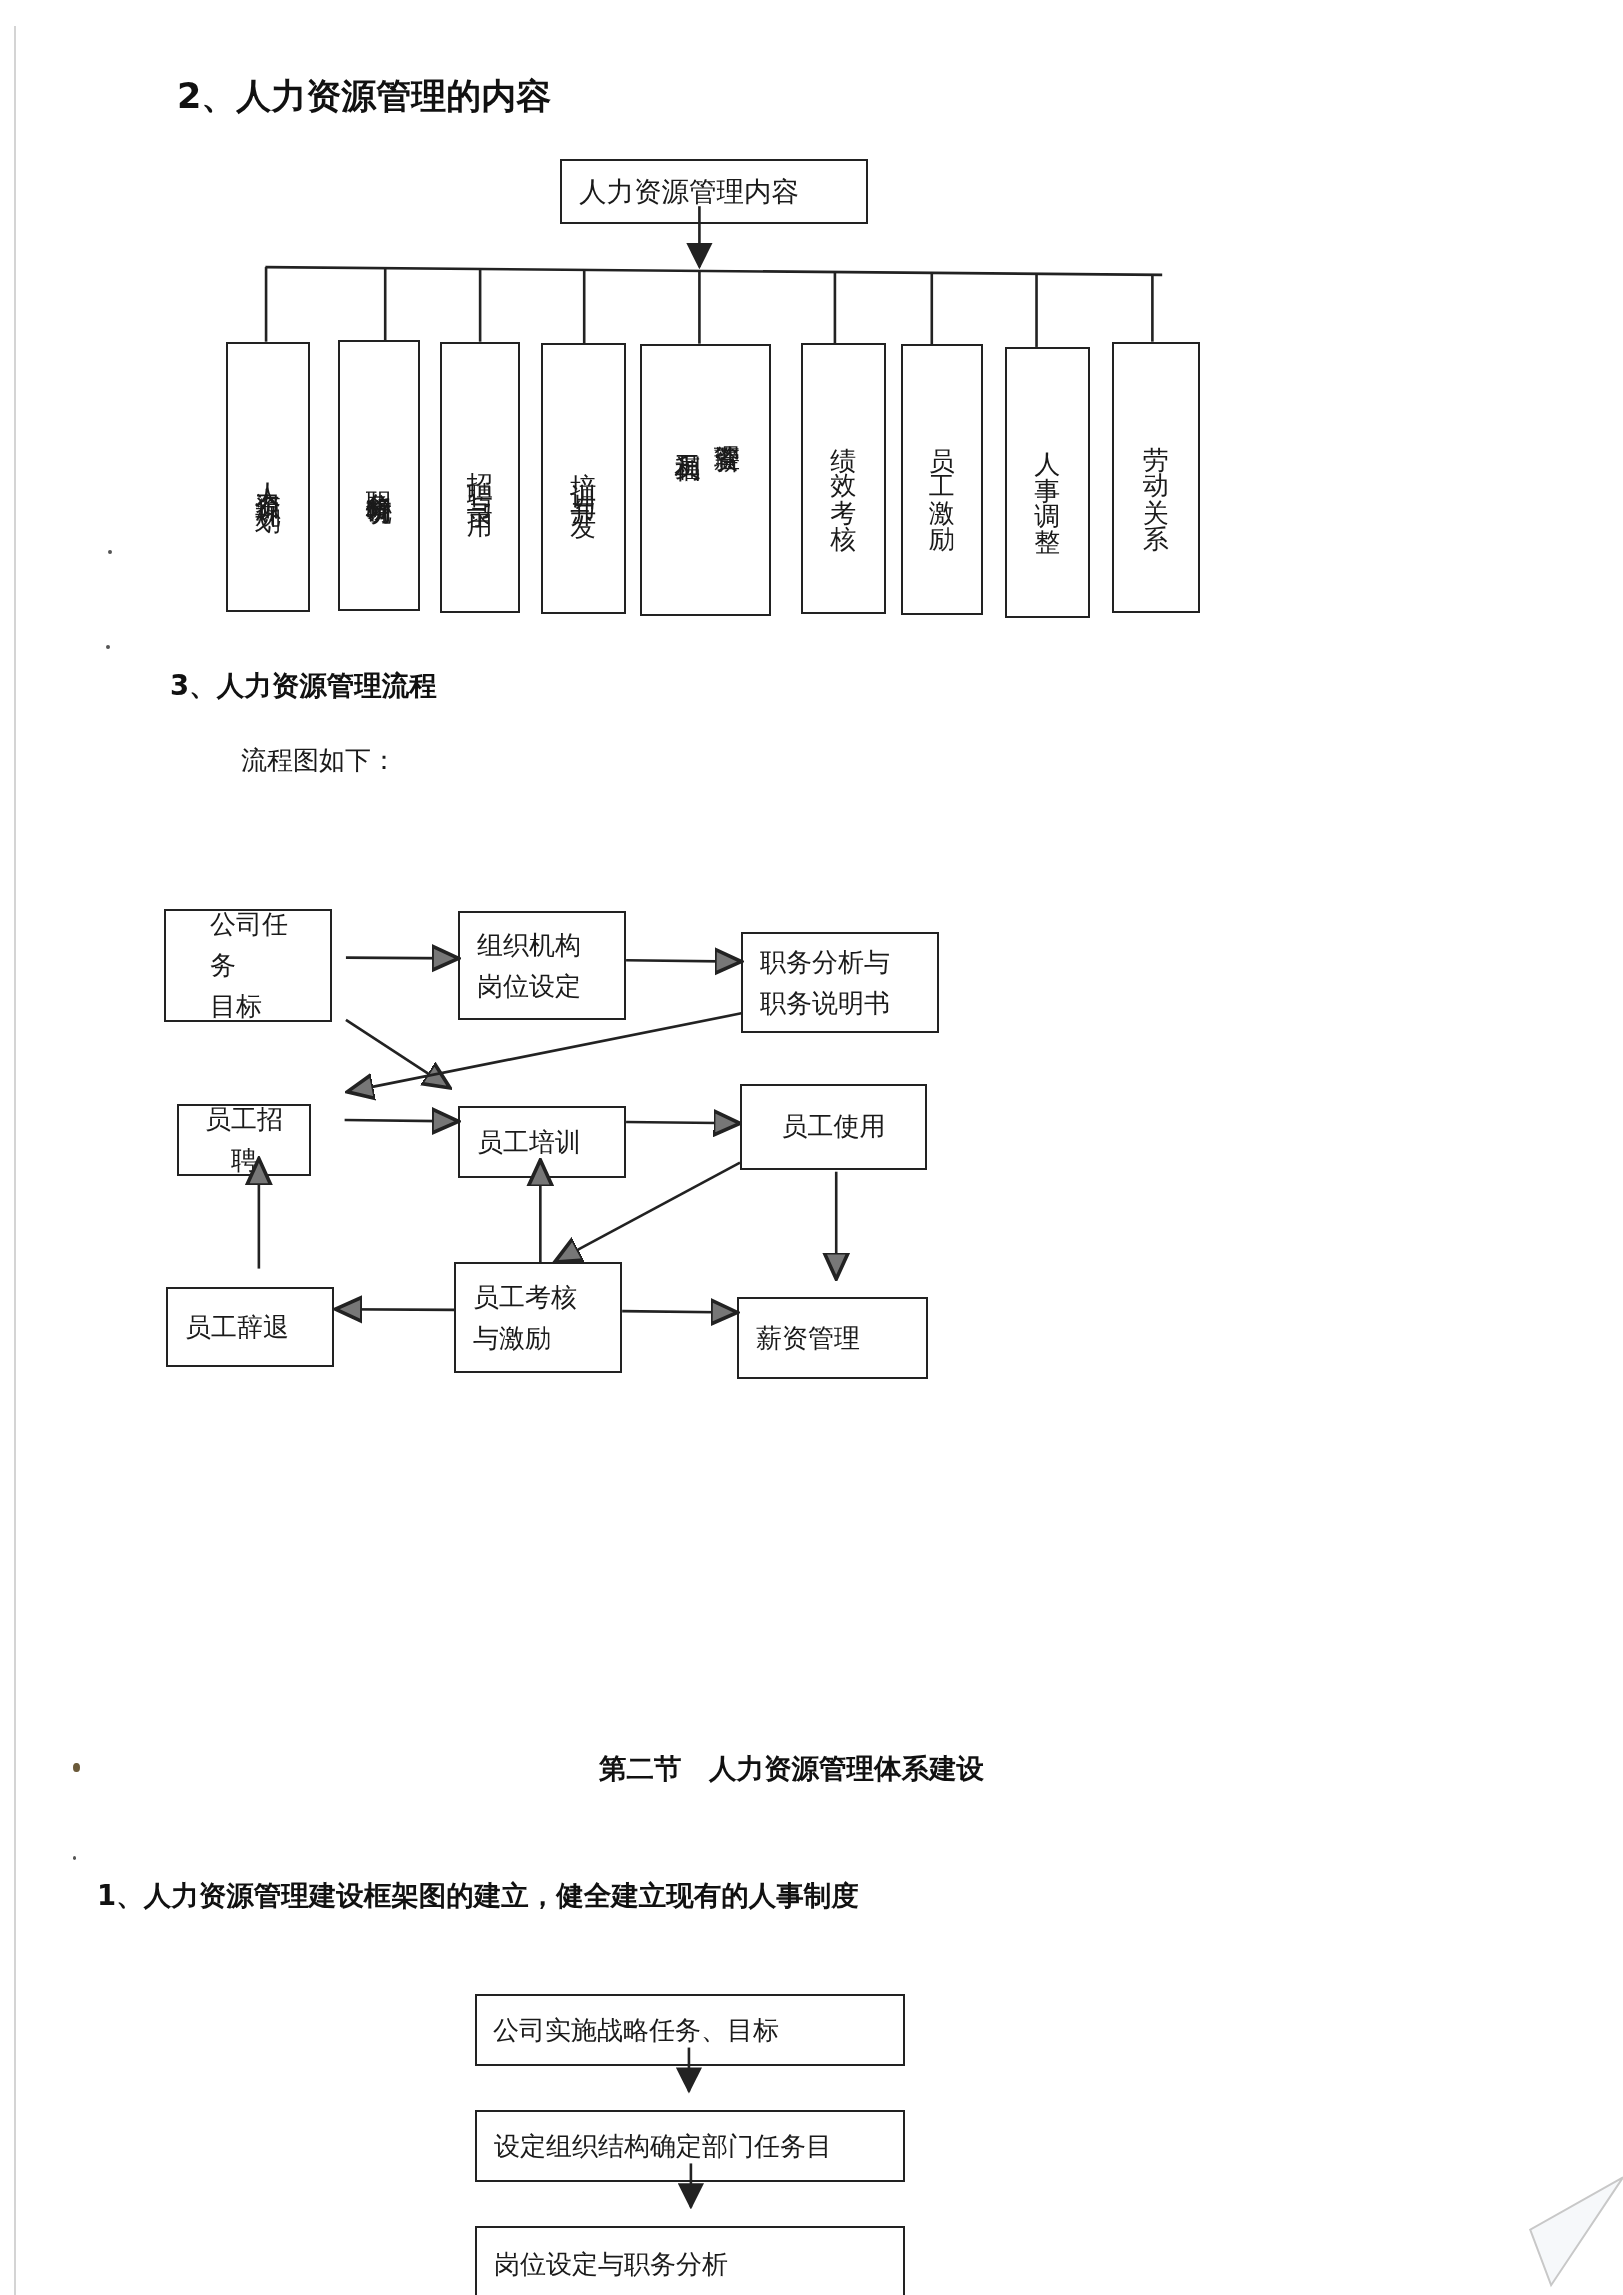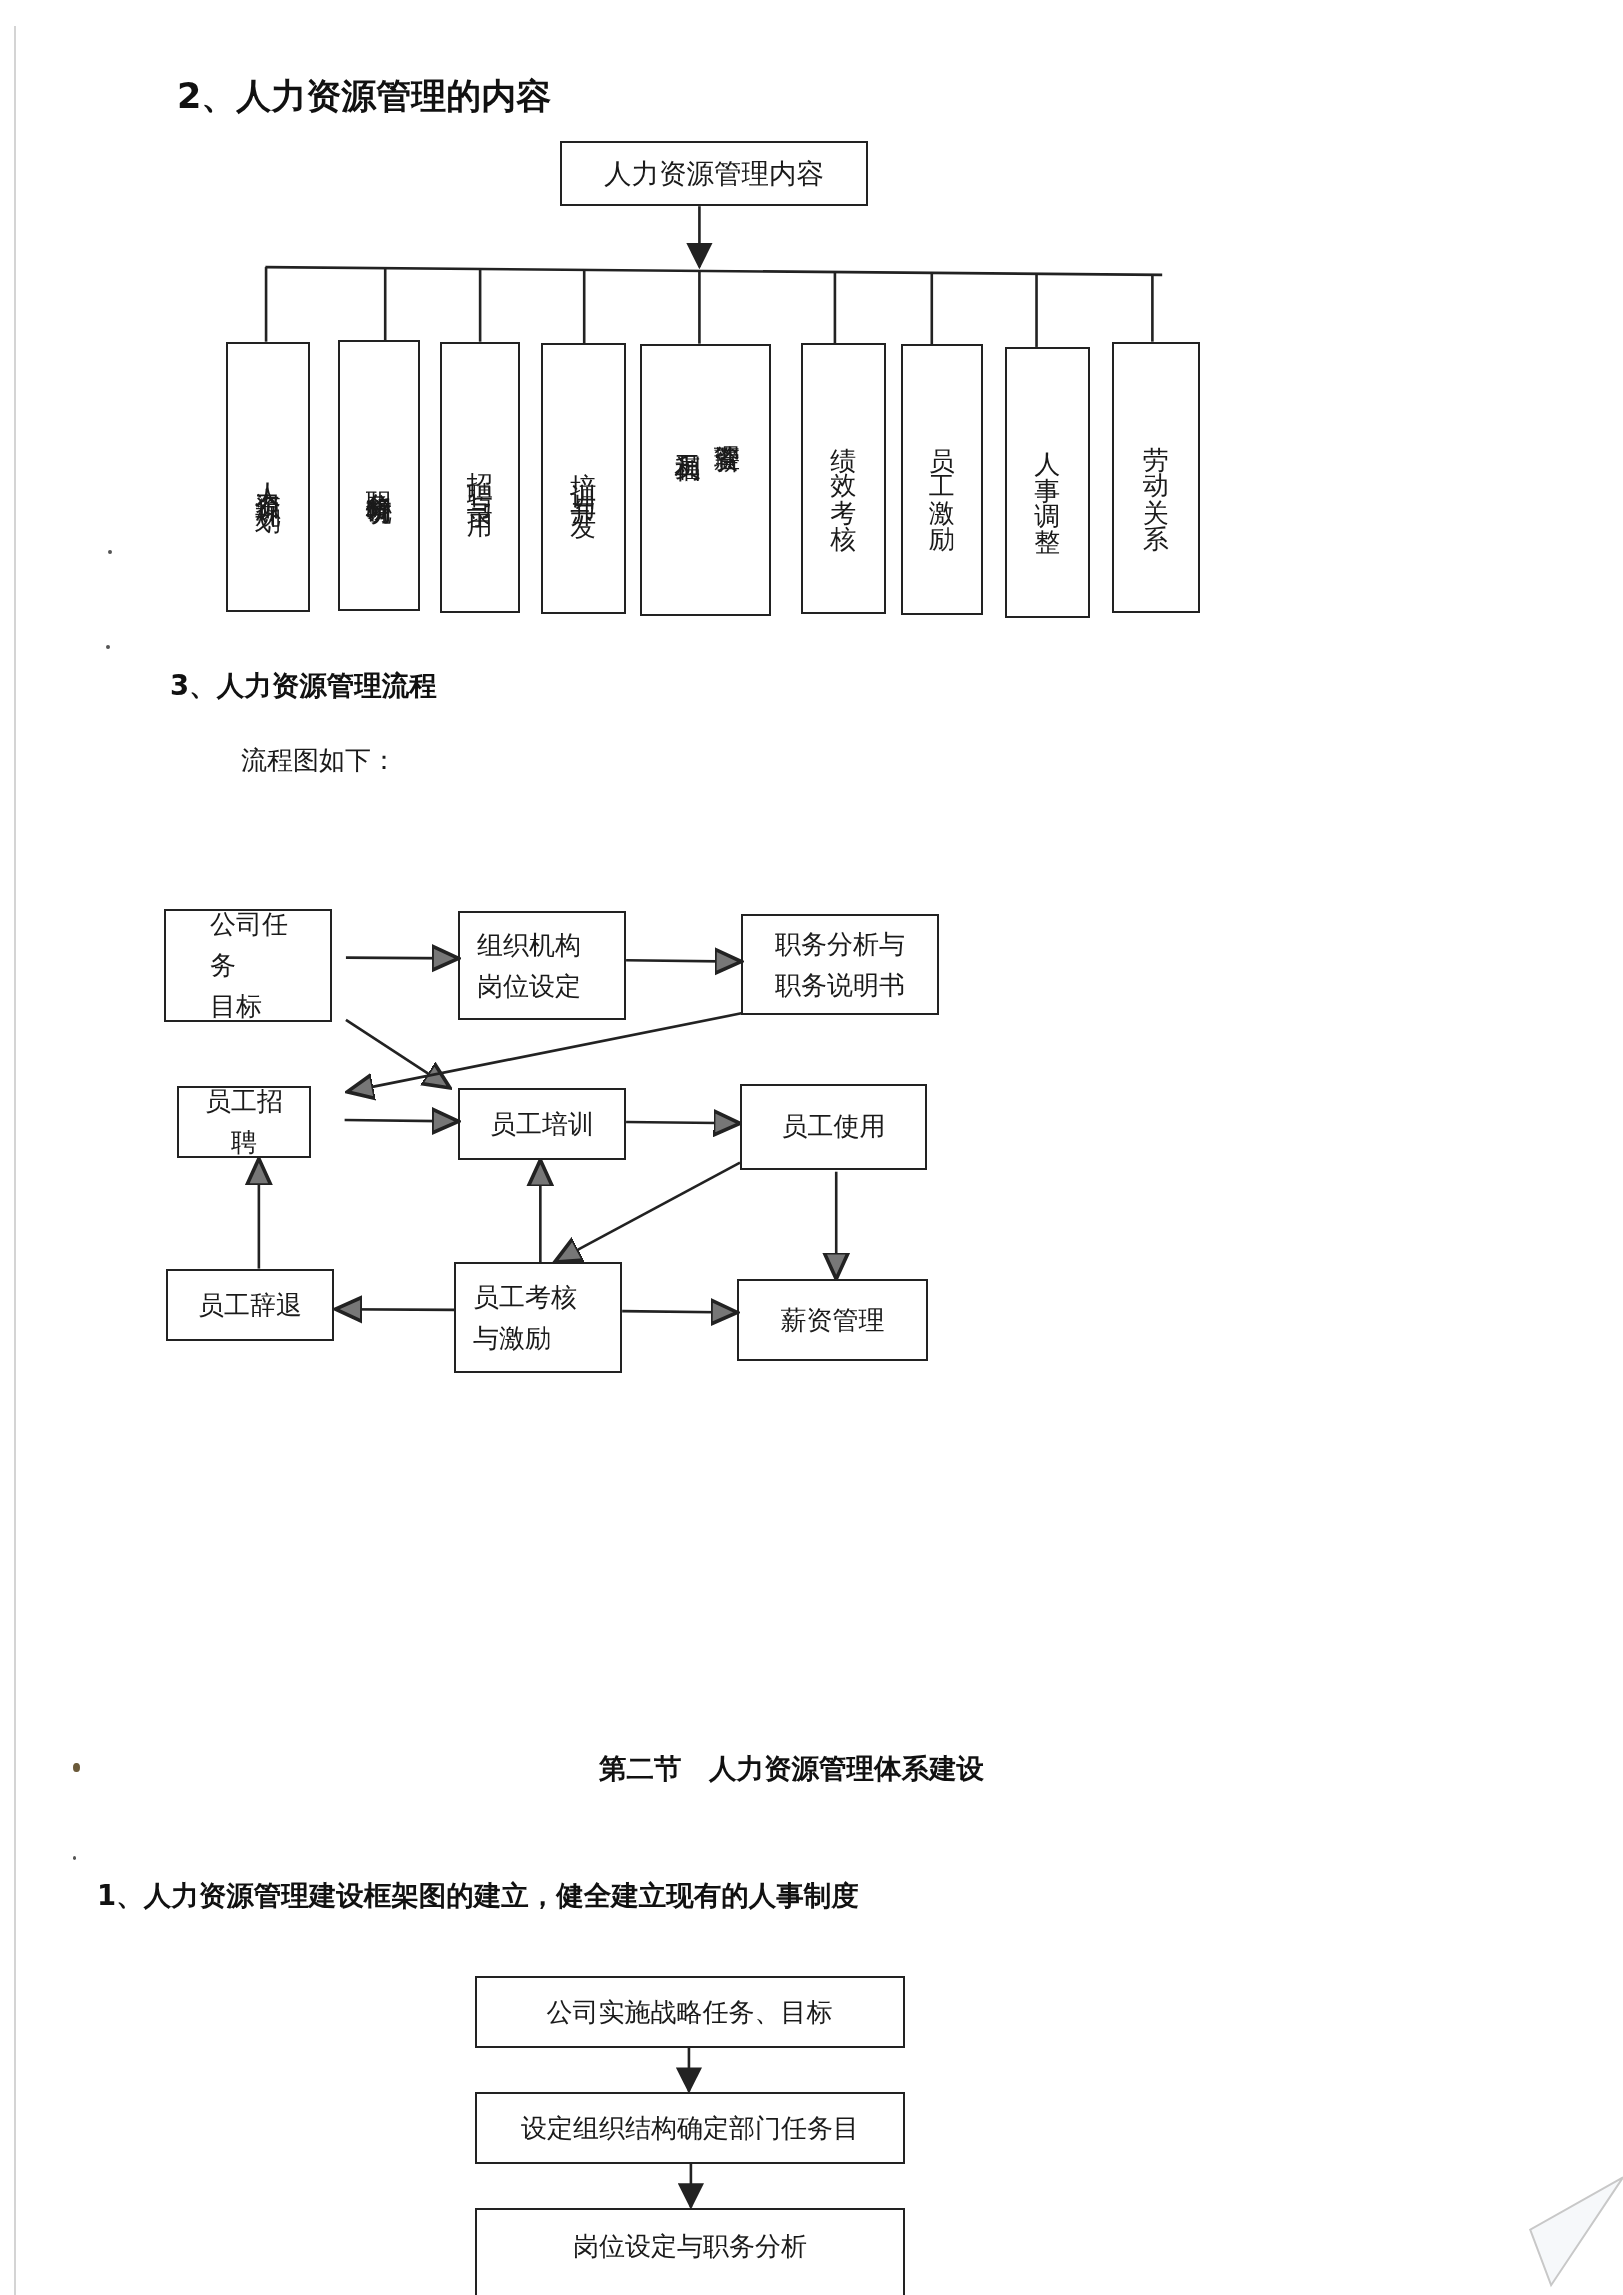--- a/index.html
+++ b/index.html
@@ -6,21 +6,21 @@
   body { width: 1624px; height: 2295px; position: relative; overflow: hidden;
          font-family: "DejaVu Sans", "Liberation Sans", sans-serif; color: #1a1a1a; }
   .page-edge { position: absolute; left: 14.4px; top: 26px; width: 2px; height: 2269px; background: #d4d4d4; }
   .heading { position: absolute; font-family: "DejaVu Sans", sans-serif; font-weight: bold; color: #111; white-space: nowrap; }
   .body-text { position: absolute; font-family: "DejaVu Sans", sans-serif; color: #1a1a1a; white-space: nowrap; }
   .box { position: absolute; border: 2.6px solid #222; box-sizing: border-box; background: #fff; }
   .vbox { display: flex; justify-content: center; align-items: center; }
   .vtext { writing-mode: vertical-rl; text-orientation: upright; font-size: 26px; line-height: 1.4; letter-spacing: 14.4px; color: #1a1a1a; }
   .vtext.tight { letter-spacing: 0px; }
   .flow-box { display: flex; align-items: center; padding: 0 17px; font-size: 26px; line-height: 41px; color: #1a1a1a; }
-  .flow-box.center { justify-content: center; text-align: center; }
+  .flow-box.center { justify-content: flex-start; text-align: center; margin-top: 18px; }
   .flow-box.top { align-items: flex-start; padding-top: 19.6px; justify-content: center; }
   svg.lines { position: absolute; left: 0; top: 0; }
   .scan-dot { position: absolute; background: #555; border-radius: 50%; }
   .corner-fold { position: absolute; }
 </style>
 </head>
 <body>
 
 <div class="page-edge"></div>
 
@@ -76,21 +76,21 @@
 </div>
 <div class="box flow-box center" style="left:177px; top:1086px; width:134px; height:72px;">
   <span>员工招聘</span>
 </div>
 <div class="box flow-box center" style="left:458px; top:1088px; width:168px; height:72px;">
   <span>员工培训</span>
 </div>
 <div class="box flow-box top" style="left:740px; top:1084px; width:187px; height:86px;">
   <span>员工使用</span>
 </div>
-<div class="box flow-box center" style="left:166px; top:1269px; width:168px; height:72px;">
+<div class="box flow-box center" style="left:166px; top:1269px; width:168px; height:80px;">
   <span>员工辞退</span>
 </div>
 <div class="box flow-box" style="left:454px; top:1262px; width:168px; height:111px; white-space:pre-line;">
   <span>员工考核
 与激励</span>
 </div>
 <div class="box flow-box center" style="left:737px; top:1279px; width:191px; height:82px;">
   <span>薪资管理</span>
 </div>
 

